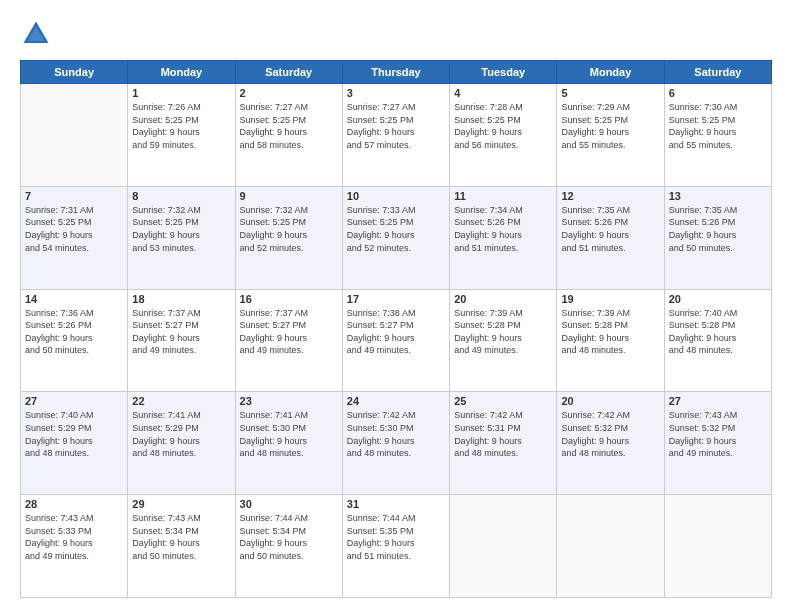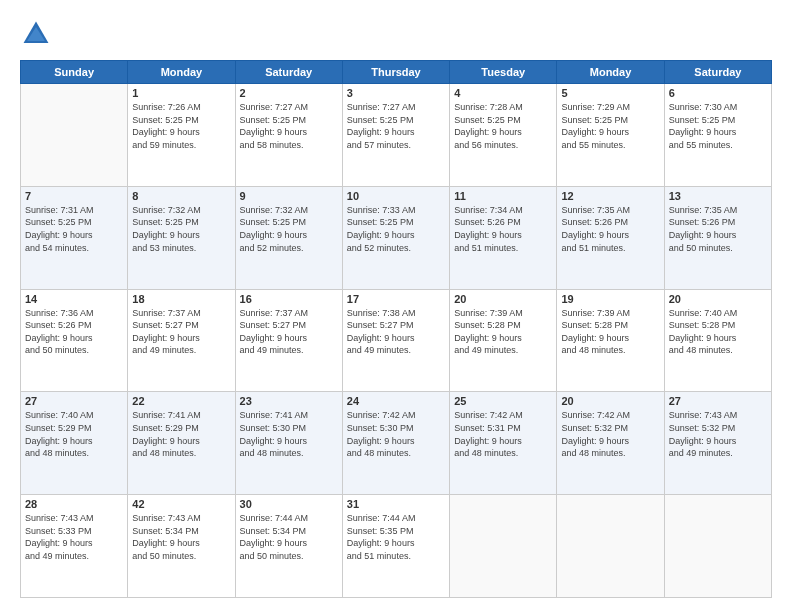--- a/index.html
+++ b/index.html
@@ -248,21 +248,21 @@
             <span class="day-num">27</span>
             <div class="cell-info">Sunrise: 7:43 AM<br>Sunset: 5:32 PM<br>Daylight: 9 hours<br>and 49 minutes.</div>
           </td>
         </tr>
         <tr>
           <td>
             <span class="day-num">28</span>
             <div class="cell-info">Sunrise: 7:43 AM<br>Sunset: 5:33 PM<br>Daylight: 9 hours<br>and 49 minutes.</div>
           </td>
           <td>
-            <span class="day-num">42</span>
+            <span class="day-num">29</span>
             <div class="cell-info">Sunrise: 7:43 AM<br>Sunset: 5:34 PM<br>Daylight: 9 hours<br>and 50 minutes.</div>
           </td>
           <td>
             <span class="day-num">30</span>
             <div class="cell-info">Sunrise: 7:44 AM<br>Sunset: 5:34 PM<br>Daylight: 9 hours<br>and 50 minutes.</div>
           </td>
           <td>
             <span class="day-num">31</span>
             <div class="cell-info">Sunrise: 7:44 AM<br>Sunset: 5:35 PM<br>Daylight: 9 hours<br>and 51 minutes.</div>
           </td>

